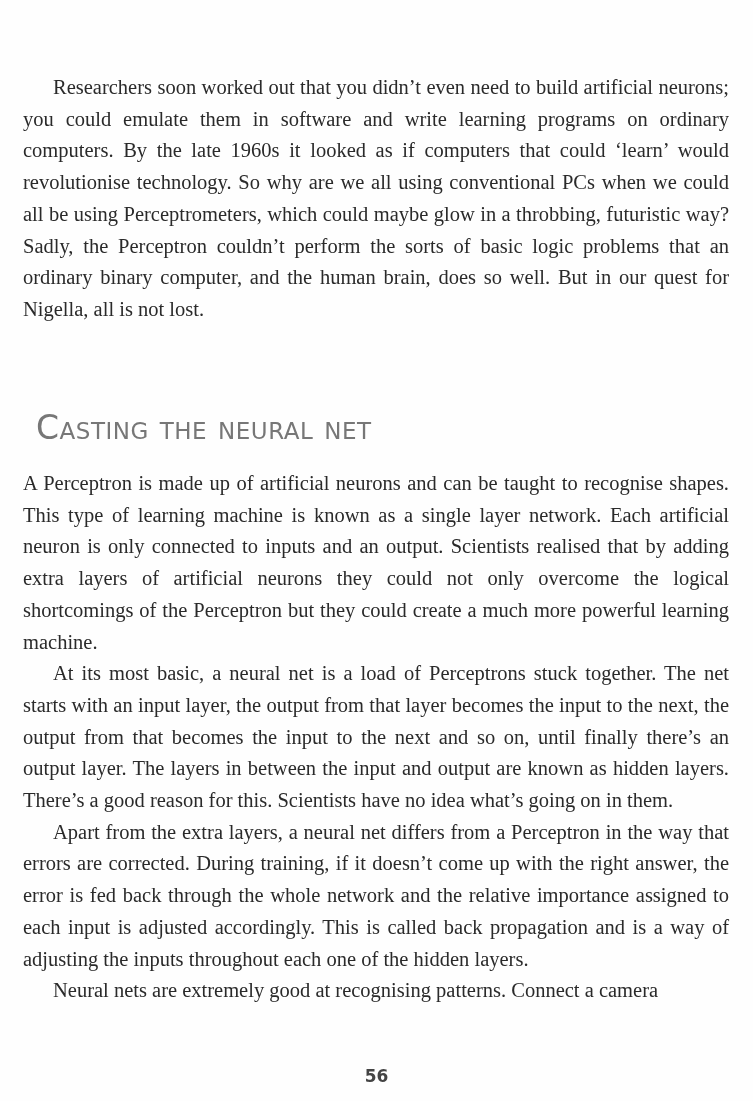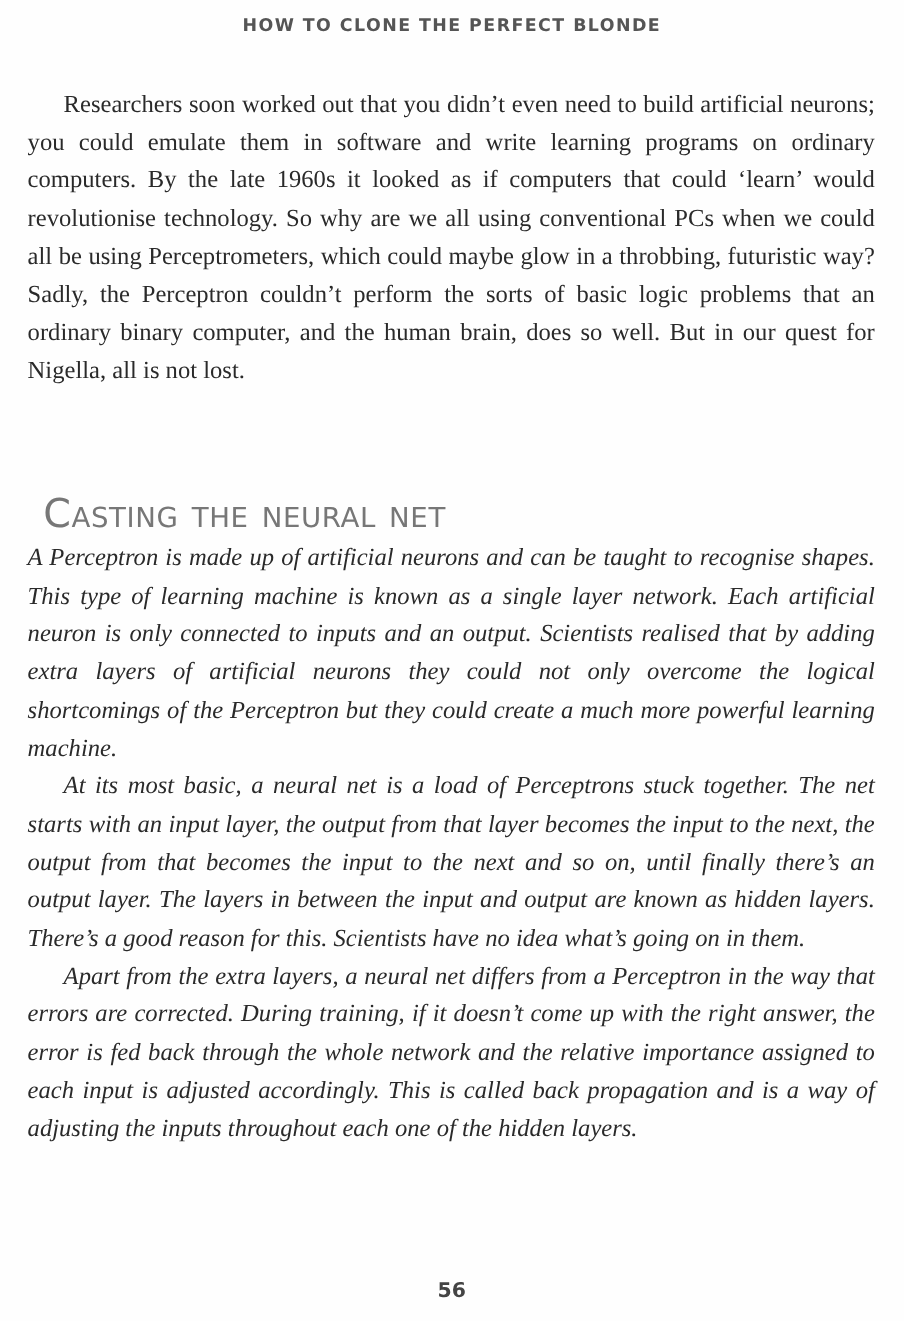--- a/index.html
+++ b/index.html
@@ -16,38 +16,38 @@
       color: #2a2a2a; text-align: justify;
     }
     .text-block p { margin: 0; }
     .text-block p.indent { text-indent: 30px; }
     #block1 { top: 72px; }
     .section-heading {
       position: absolute; left: 36px; top: 408px;
       font-family: "DejaVu Sans", sans-serif; font-size: 33px; color: #777777;
       font-variant: small-caps; letter-spacing: 0.5px;
     }
-    #block2 { top: 450px; font-style: italic; }
+    #block2 { top: 468px; }
     .folio {
       position: absolute; top: 1066px; left: 0; width: 753px; text-align: center;
       font-family: "DejaVu Sans", sans-serif; font-weight: bold; font-size: 17px; color: #444444;
     }
   </style>
 </head>
 <body>
 
 <div class="page">
-  <div class="running-head">HOW TO CLONE THE PERFECT BLONDE</div>
 
   <div class="text-block" id="block1">
     <p class="indent">Researchers soon worked out that you didn’t even need to build artificial neurons; you could emulate them in software and write learning programs on ordinary computers. By the late 1960s it looked as if computers that could ‘learn’ would revolutionise technology. So why are we all using conventional PCs when we could all be using Perceptrometers, which could maybe glow in a throbbing, futuristic way? Sadly, the Perceptron couldn’t perform the sorts of basic logic problems that an ordinary binary computer, and the human brain, does so well. But in our quest for Nigella, all is not lost.</p>
   </div>
 
   <div class="section-heading">Casting the neural net</div>
 
   <div class="text-block" id="block2">
     <p>A Perceptron is made up of artificial neurons and can be taught to recognise shapes. This type of learning machine is known as a single layer network. Each artificial neuron is only connected to inputs and an output. Scientists realised that by adding extra layers of artificial neurons they could not only overcome the logical shortcomings of the Perceptron but they could create a much more powerful learning machine.</p>
     <p class="indent">At its most basic, a neural net is a load of Perceptrons stuck together. The net starts with an input layer, the output from that layer becomes the input to the next, the output from that becomes the input to the next and so on, until finally there’s an output layer. The layers in between the input and output are known as hidden layers. There’s a good reason for this. Scientists have no idea what’s going on in them.</p>
     <p class="indent">Apart from the extra layers, a neural net differs from a Perceptron in the way that errors are corrected. During training, if it doesn’t come up with the right answer, the error is fed back through the whole network and the relative importance assigned to each input is adjusted accordingly. This is called back propagation and is a way of adjusting the inputs throughout each one of the hidden layers.</p>
+    <p class="indent">Neural nets are extremely good at recognising patterns. Connect a camera</p>
   </div>
 
   <div class="folio">56</div>
 </div>
 
 </body></html>

